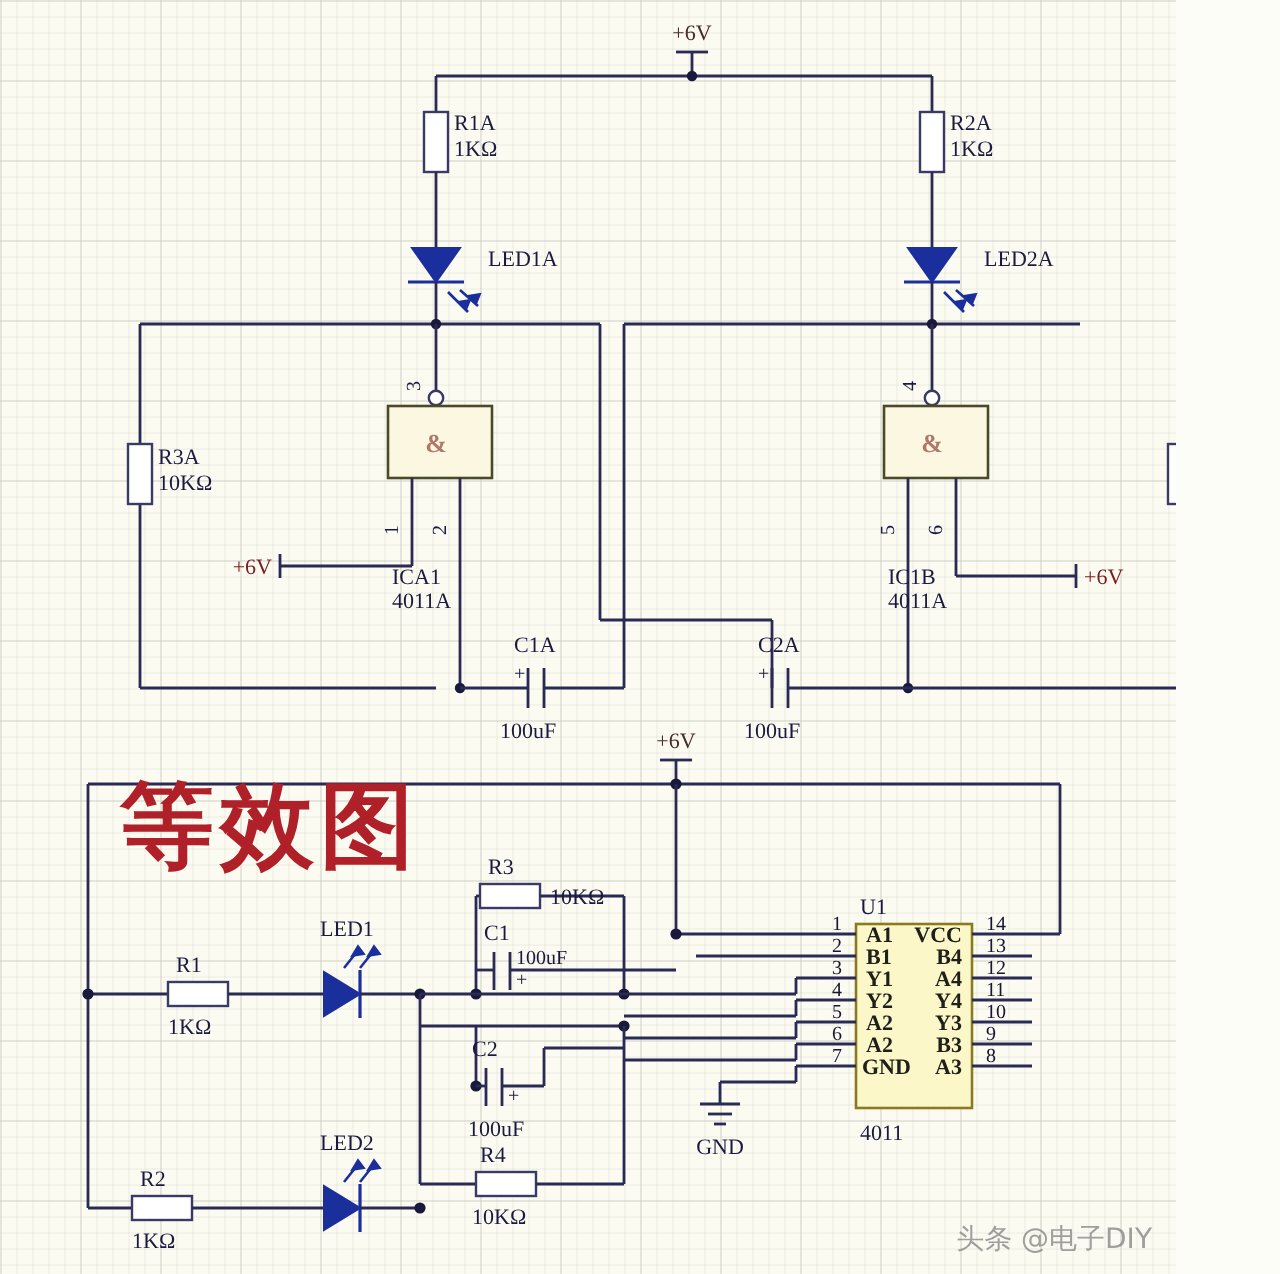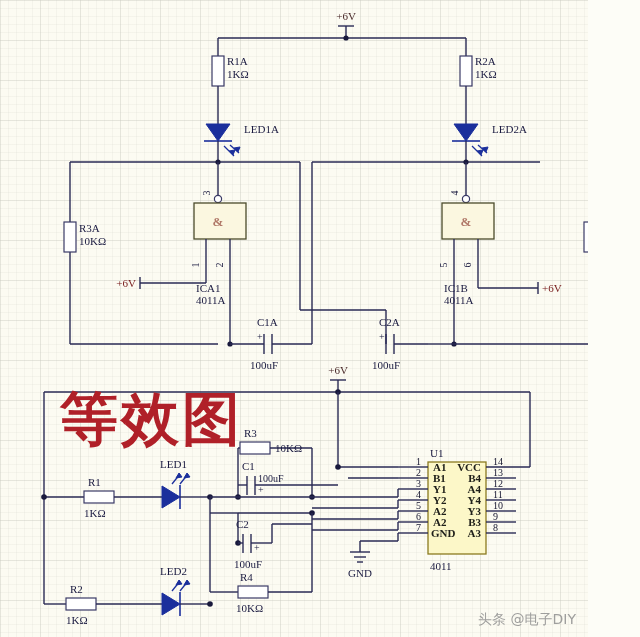--- a/index.html
+++ b/index.html
@@ -95,21 +95,21 @@
     fill: #1a1a40;
   }
   .rot {
     font-size: 10px;
   }
   .title-cn {
     position: absolute;
     left: 60px;
     top: 390px;
     font-family: "DejaVu Serif", serif;
-    font-size: 58px;
+    font-size: 47px;
     font-weight: bold;
     color: #b02028;
     letter-spacing: 3px;
     line-height: 1;
     white-space: nowrap;
     text-align: center;
   }
   .watermark {
     position: absolute;
     right: 12px;

